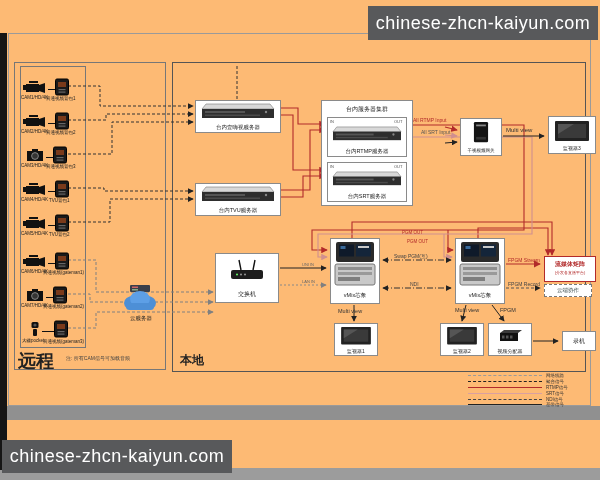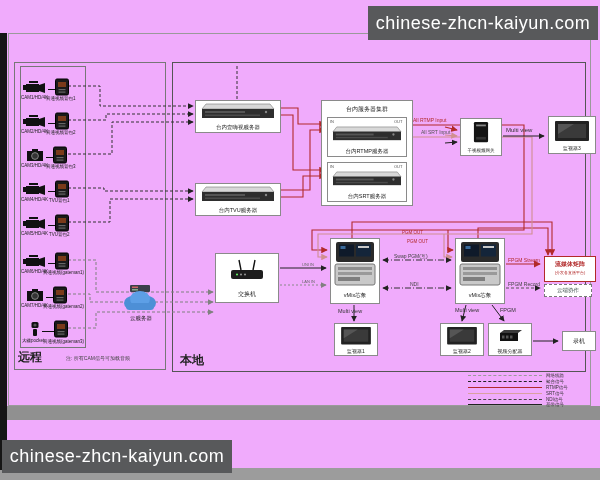--- a/index.html
+++ b/index.html
@@ -1,16 +1,16 @@
 <!DOCTYPE html>
 <html><head>
 <meta charset="utf-8">
 <style>
   html,body{margin:0;padding:0;background:#fff;}
-  #stage{position:relative;width:600px;height:480px;background:#f0abfc;overflow:hidden;
+  #stage{position:relative;width:600px;height:480px;background:#fdba74;overflow:hidden;
          font-family:"Liberation Sans", sans-serif;color:#222;}
   .abs{position:absolute;}
   .box{position:absolute;border:1px solid #8a8a8a;background:#fff;box-sizing:border-box;}
   .frame{position:absolute;border:1px solid #9a9a9a;box-sizing:border-box;background:transparent;}
   .lbl{position:absolute;white-space:nowrap;color:#222;}
   .c{text-align:center;}
   .red{color:#b22a2a;}
   .wires{position:absolute;left:0;top:0;z-index:2;}
   .boxz{z-index:3;}
   .lz{z-index:4;}
@@ -221,21 +221,21 @@
     <span><svg width="14" height="18" viewBox="0 0 14 18">
           <rect x="0.5" y="1" width="13" height="16" rx="1.5" fill="#1a1a1a" stroke="#000"></rect>
           <rect x="3" y="4" width="8" height="5" fill="#7a3a1a"></rect>
           <rect x="3.5" y="11" width="7" height="1.2" fill="#666"></rect>
           <rect x="3.5" y="13.5" width="7" height="1.2" fill="#666"></rect>
         </svg></span>
   </div>
   <span class="lbl lz" style="left:22px;top:338px;font-size:4.5px;">大疆pocket</span>
   <span class="lbl lz" style="left:43px;top:339px;font-size:4.5px;">普通视频(gateman3)</span>
 
-  <span class="lbl lz" style="left:18px;top:349px;font-size:12px;font-weight:bold;">远程</span>
+  <span class="lbl lz" style="left:18px;top:349px;font-size:18px;font-weight:bold;">远程</span>
   <span class="lbl lz" style="left:66px;top:355px;font-size:5px;color:#444;">注: 所有CAM信号可加载音频</span>
 
   <div class="abs boxz" style="left:120px;top:283px;">
     <svg width="40" height="30" viewBox="0 0 40 30">
         <rect x="10" y="2" width="20" height="7" rx="1" fill="#3a3f4a"></rect>
         <rect x="12" y="3.5" width="6" height="1.5" fill="#c66"></rect>
         <rect x="12" y="6" width="6" height="1.5" fill="#8a8"></rect>
         <ellipse cx="13" cy="20" rx="9" ry="7" fill="#4d8fd6"></ellipse>
         <ellipse cx="27" cy="20" rx="9" ry="7" fill="#4d8fd6"></ellipse>
         <ellipse cx="20" cy="16" rx="10" ry="8" fill="#5d9fe6"></ellipse>

